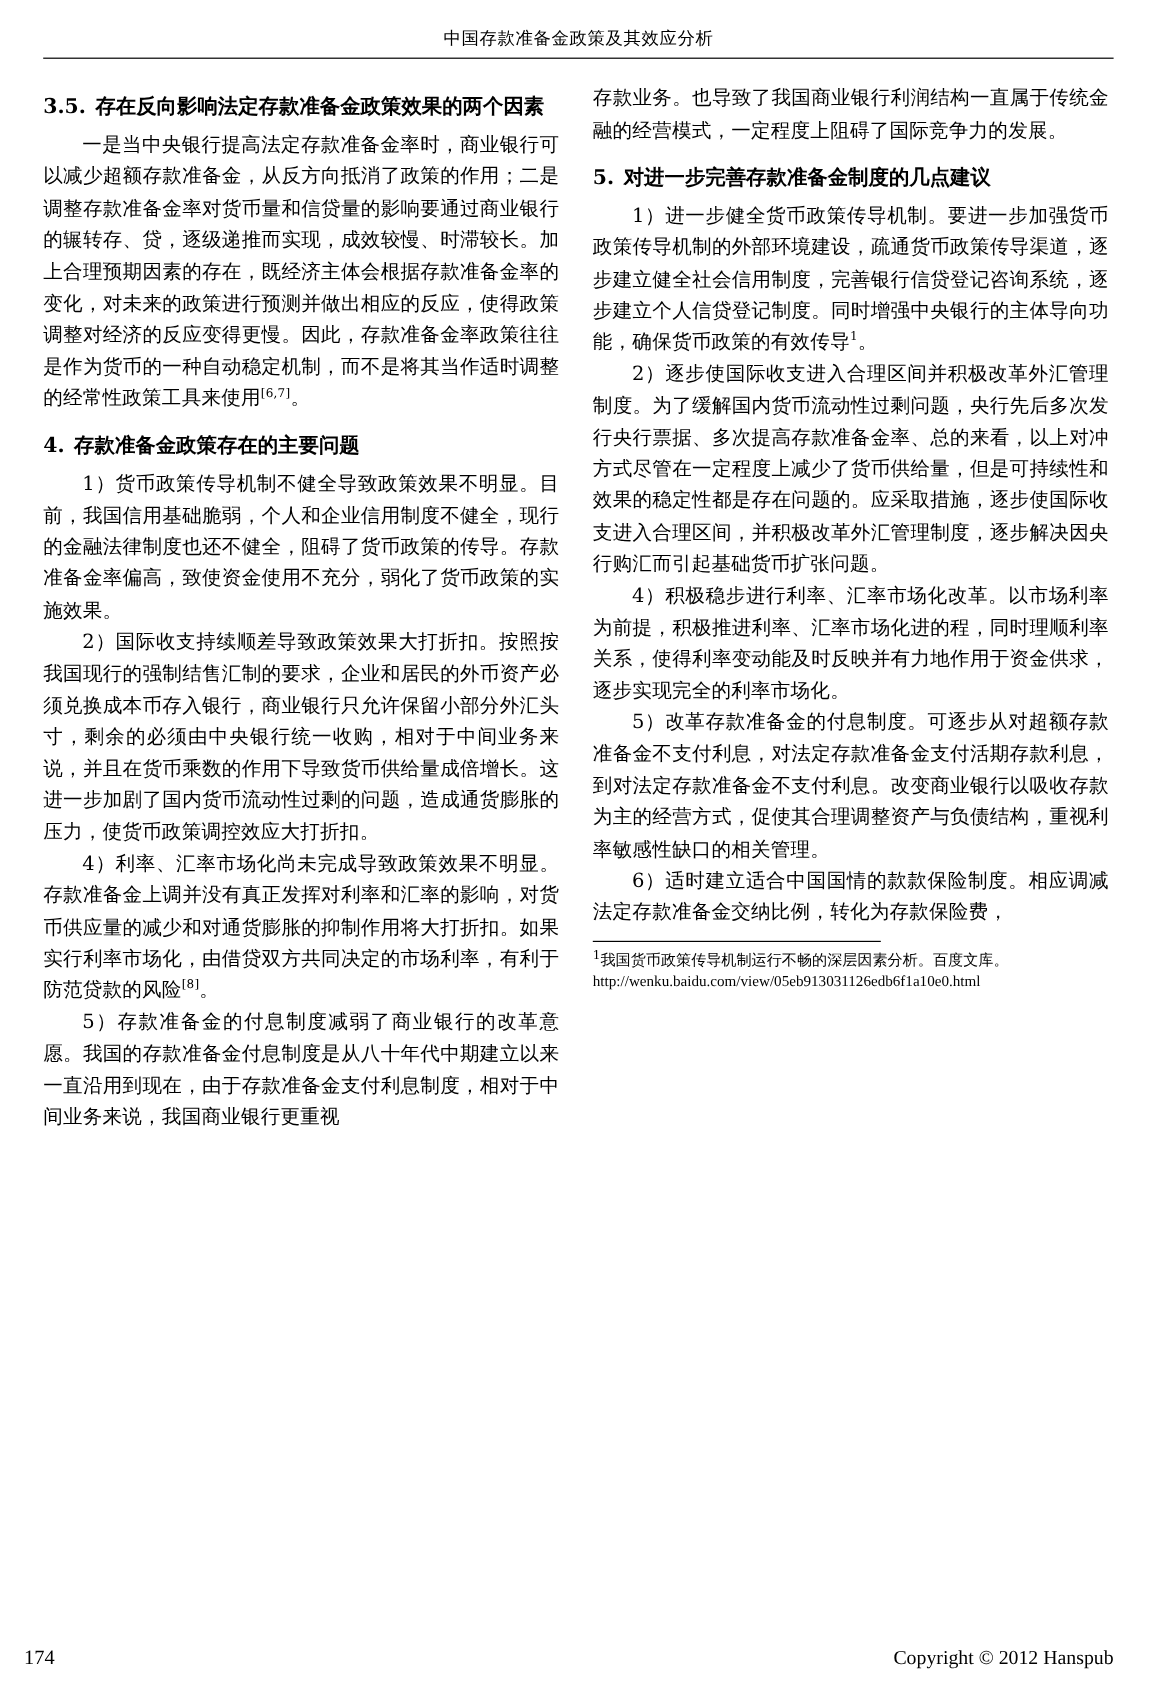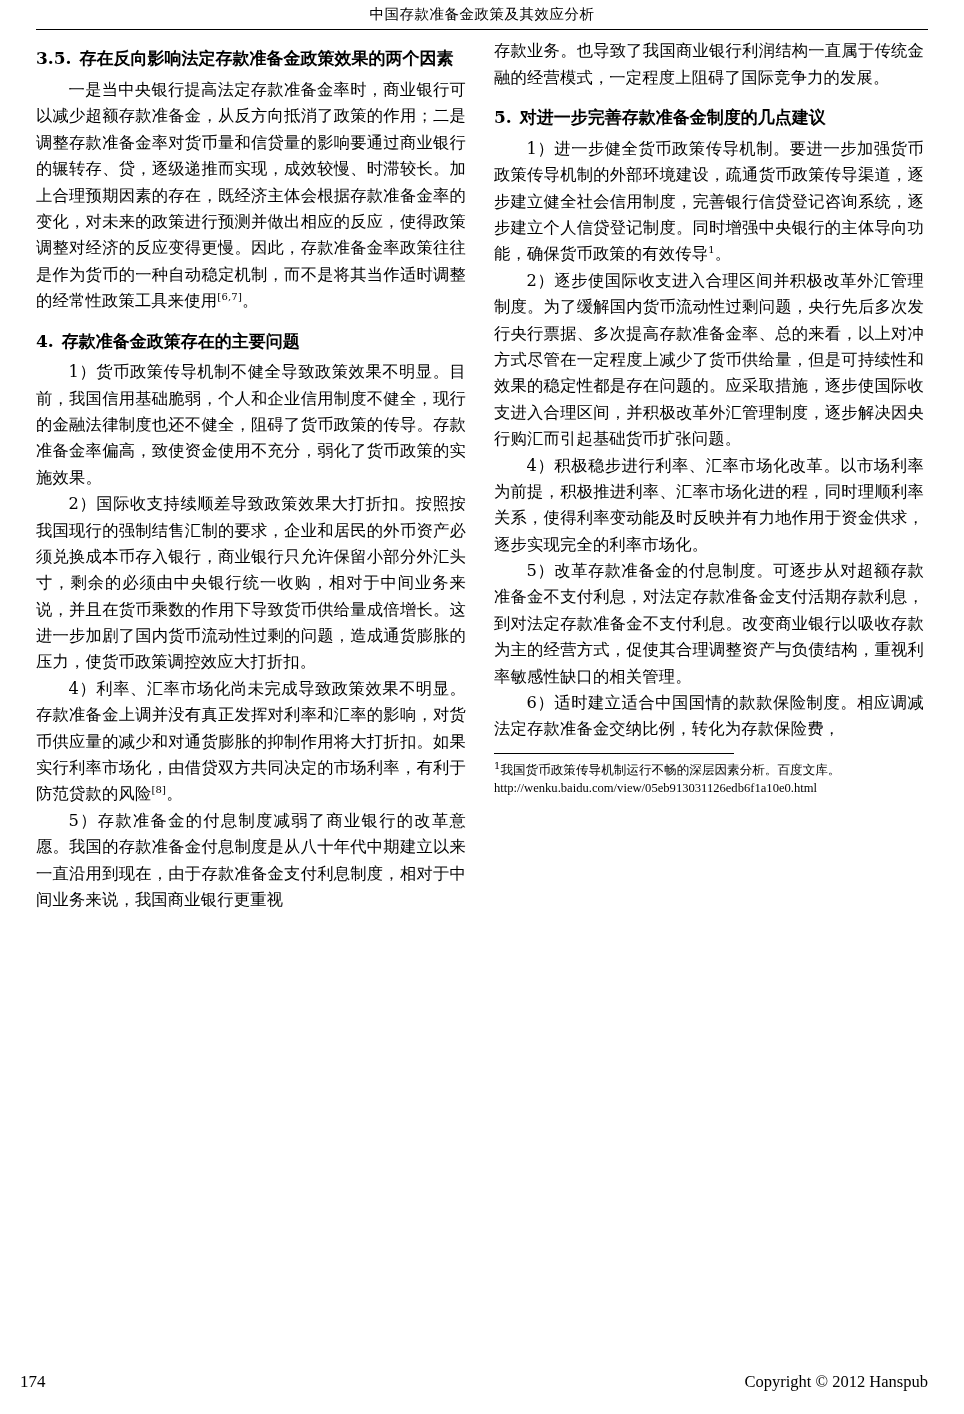--- a/index.html
+++ b/index.html
@@ -20,32 +20,32 @@
     width: 964px;
     height: 1414px;
     box-sizing: border-box;
     padding: 0 36px;
   }
   
   .running-head {
     text-align: center;
     font-size: 14.5px;
     line-height: 1.2;
-    padding-top: 6px;
+    padding-top: 25px;
     letter-spacing: 0.5px;
   }
   .head-rule {
     border-bottom: 1px solid #000;
     margin-top: 6px;
   }
   
   .columns {
     display: flex;
     gap: 28px;
-    margin-top: 8px;
+    margin-top: 20px;
   }
   .col {
     width: 430px;
     box-sizing: border-box;
   }
   
   .h2 {
     font-size: 17px;
     font-weight: bold;
     line-height: 1.45;

